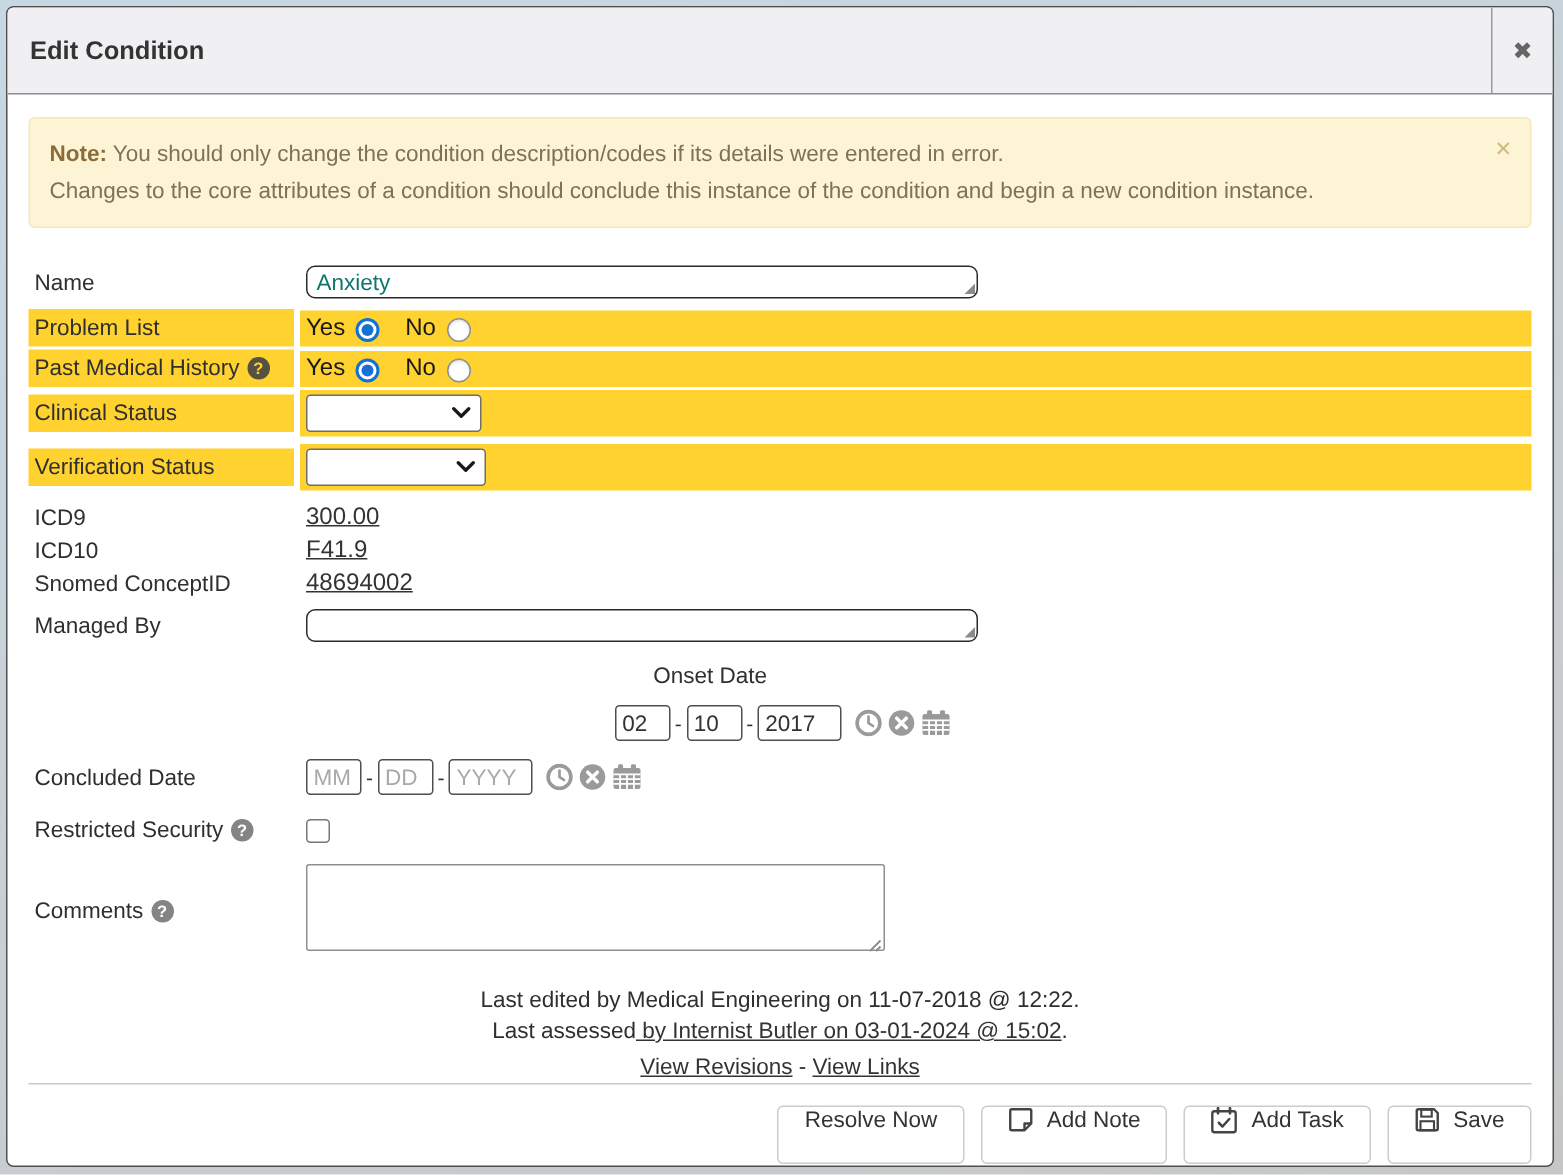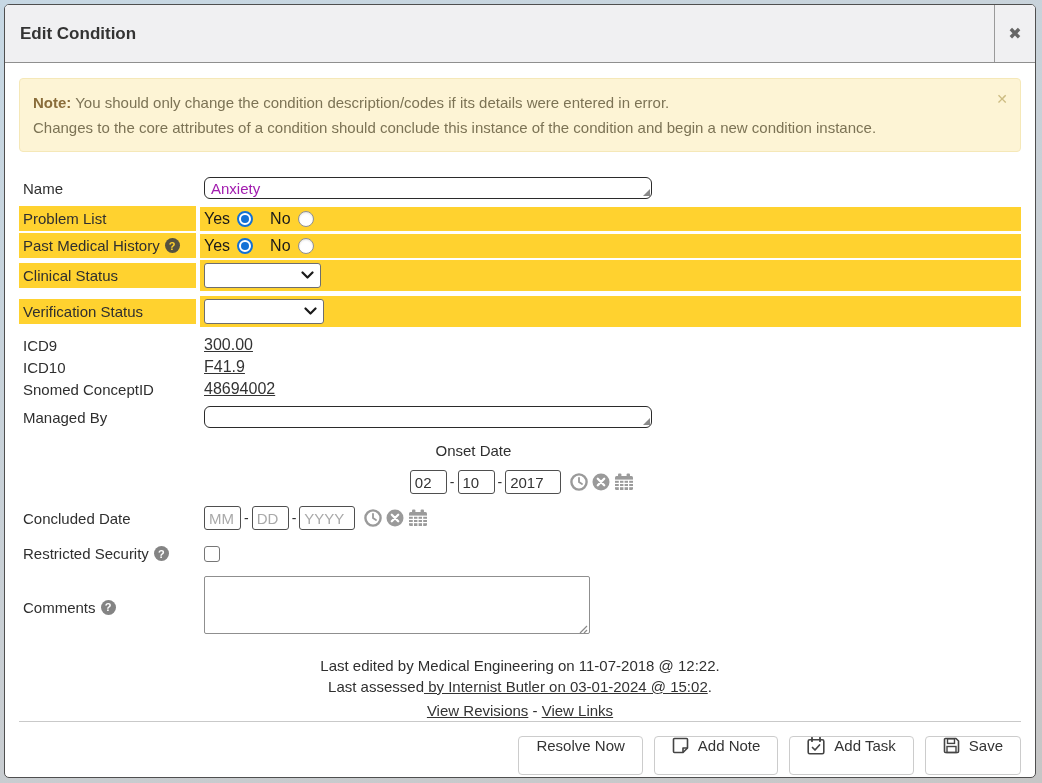--- a/index.html
+++ b/index.html
@@ -52,36 +52,36 @@
     display:inline-flex; align-items:center; justify-content:center;
     font-size:11px; font-weight:bold;
   }
   .help-dark  { background:#55523f; color:#ffd22f; }
   .help-gray  { background:#848484; color:#fff; }
 
   
   .grip-wrap { position:relative; display:inline-block; }
   .grip-wrap input {
     width:448px; height:22px; border:1px solid #2b2b2b; border-radius:6px;
-    font-family:inherit; font-size:15px; color:#a21caf; padding:0 6px; outline:none;
+    font-family:inherit; font-size:15px; color:#0f766e; padding:0 6px; outline:none;
   }
   .grip {
     position:absolute; right:2px; bottom:3px; width:0; height:0;
     border-left:7px solid transparent; border-bottom:7px solid #8a8a8a;
     pointer-events:none;
   }
 
   
   .select-box {
     width:117px; height:25px; background:#fff; border:1px solid #6e6e6e; border-radius:3px;
     display:flex; align-items:center; justify-content:flex-end; padding-right:6px; cursor:pointer;
   }
 
   
-  .radio-group { display:flex; align-items:center; gap:7px; font-size:16px; color:#1a1a1a; }
+  .radio-group { display:flex; align-items:flex-end; gap:7px; font-size:16px; color:#1a1a1a; }
   .radio { width:16px; height:16px; border-radius:50%; background:#fff; display:inline-block; position:relative; margin-right:10px; }
   .radio.on  { border:2px solid #1371d6; }
   .radio.on::after { content:""; position:absolute; left:2px; top:2px; width:8px; height:8px; border-radius:50%; background:#1371d6; }
   .radio.off { border:1px solid #8f8f8f; box-shadow:inset 0 1px 2px rgba(0,0,0,.12); }
 
   
   a.code-link, a.plain-link { color:#333; text-decoration:underline; cursor:pointer; }
 
   
   .date-fld { display:flex; align-items:center; gap:3px; }

